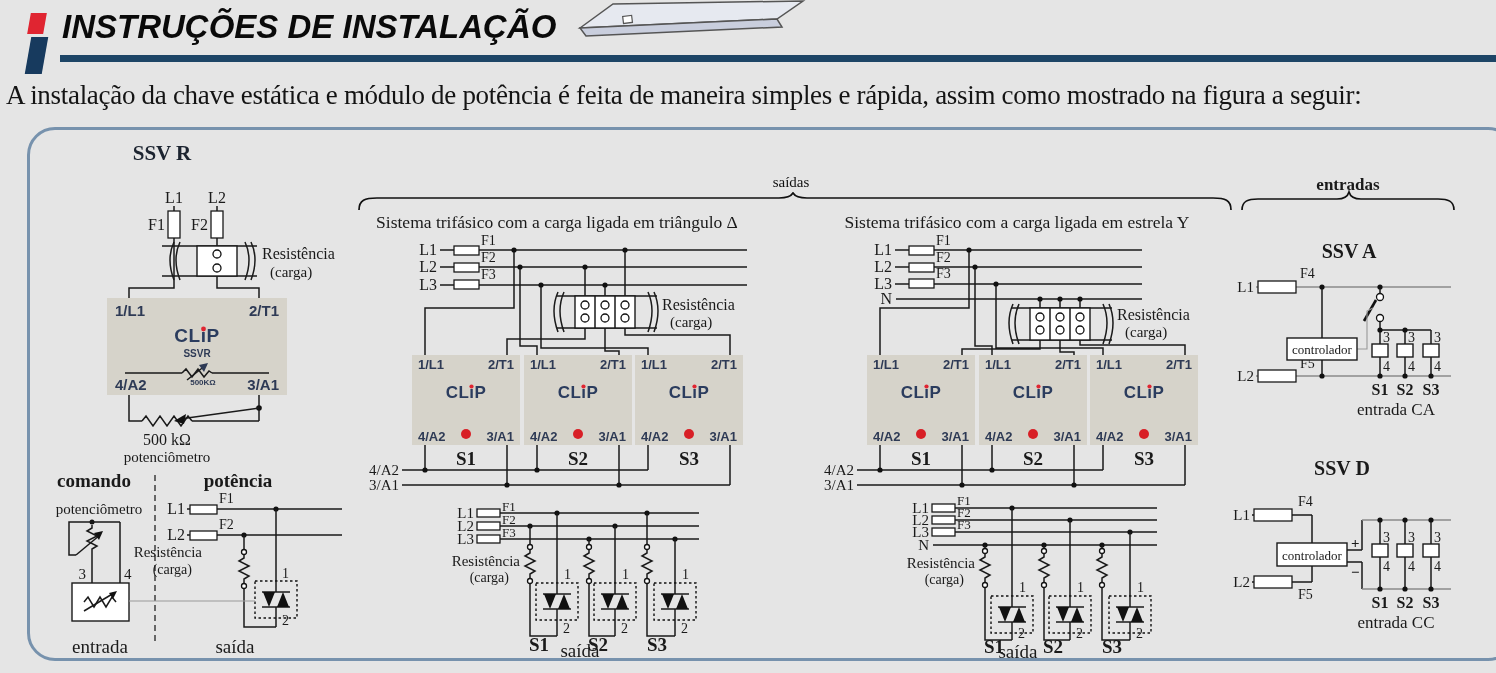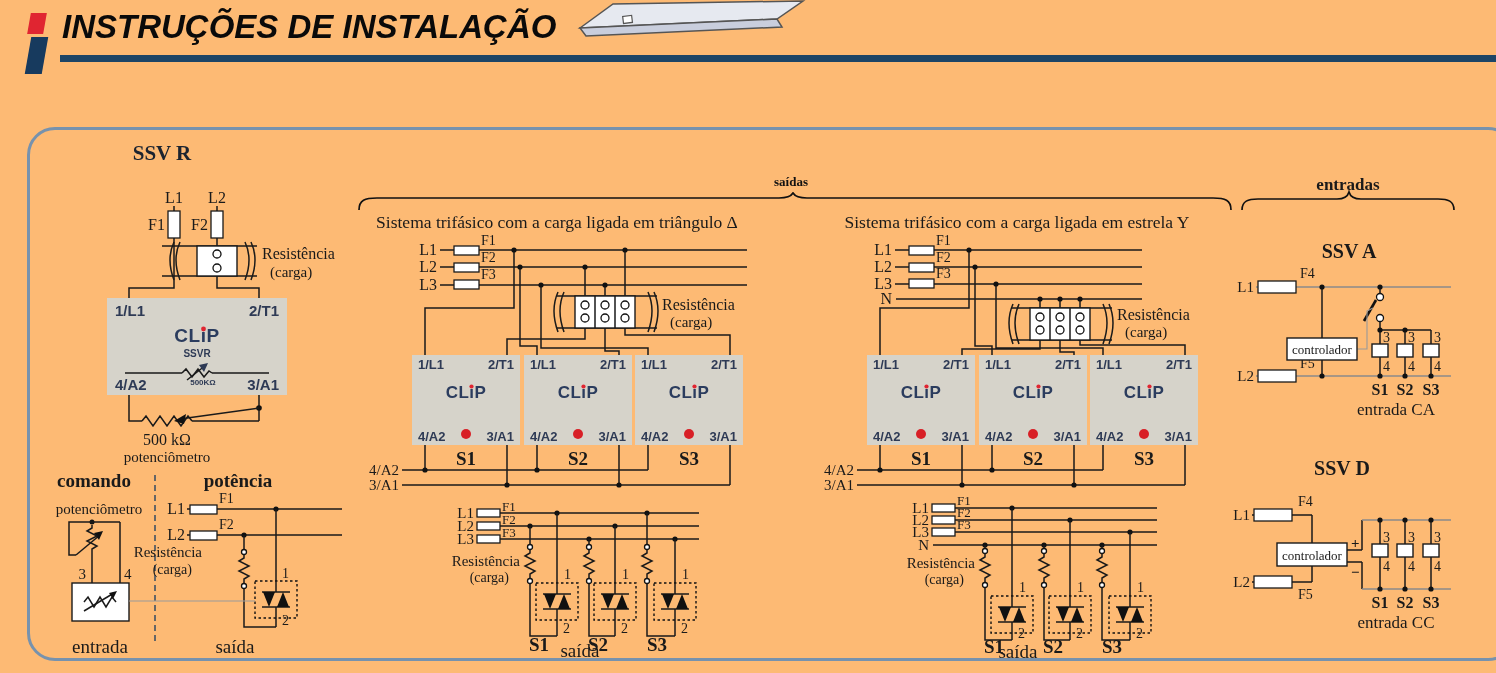--- a/index.html
+++ b/index.html
@@ -1,33 +1,33 @@
 <!DOCTYPE html>
 <html><head>
 <meta charset="utf-8">
 <style>
   html,body{margin:0;padding:0;background:#fff;}
-  #page{position:relative;width:1496px;height:673px;background:#fdba74;overflow:hidden;
+  #page{position:relative;width:1496px;height:673px;background:#e5e5e5;overflow:hidden;
         font-family:"Liberation Serif",serif;color:#111;}
   
   .mark-red{position:absolute;left:29px;top:13px;width:16px;height:21px;background:#e02531;transform:skewX(-10deg);}
   .mark-navy{position:absolute;left:28px;top:37px;width:17px;height:37px;background:#173a5e;transform:skewX(-10deg);}
   .doc-title{position:absolute;left:62px;top:8px;font-family:"Liberation Sans",sans-serif;
              font-weight:bold;font-style:italic;font-size:33px;letter-spacing:0px;color:#0a0a0a;white-space:nowrap;}
   .rule{position:absolute;left:60px;top:55px;width:1436px;height:7px;background:#1d4566;}
   .subtitle{position:absolute;left:6px;top:80px;width:1488px;font-size:27px;letter-spacing:-0.3px;color:#141414;white-space:nowrap;}
   .rail{position:absolute;left:565px;top:0px;}
   
   .panel{position:absolute;left:27px;top:127px;width:1452px;height:528px;
          border:3px solid #7792ad;border-radius:28px;padding-left:31px;}
   .abs{position:absolute;}
   .h1{font-weight:bold;font-size:21px;color:#1c2430;text-align:center;}
   .h2{font-size:19px;color:#2f3b52;text-align:center;}
   .ctr-title{font-weight:bold;font-size:23px;color:#1c2430;text-align:center;letter-spacing:1px;}
-  .brace-lbl{font-weight:bold;font-size:13px;color:#111;text-align:center;}
+  .brace-lbl{font-weight:normal;font-size:15px;color:#111;text-align:center;}
   
   svg text{font-family:"Liberation Serif",serif;fill:#1a1a1a;}
   .t13{font-size:13px;} .t14{font-size:14px;} .t15{font-size:15px;} .t16{font-size:16px;}
   .t17{font-size:17px;} .t19{font-size:19px;} .cap{font-size:17.5px;}
   .bold{font-weight:bold;}
   .mid{text-anchor:middle;} .end{text-anchor:end;}
   .term{font-family:"Liberation Sans",sans-serif;font-weight:bold;font-size:13px;fill:#2e3a55;}
   .term15{font-family:"Liberation Sans",sans-serif;font-weight:bold;font-size:15px;fill:#2e3a55;}
   .term10{font-family:"Liberation Sans",sans-serif;font-weight:bold;font-size:10px;fill:#2e3a55;}
   .term8{font-family:"Liberation Sans",sans-serif;font-weight:bold;font-size:8px;fill:#2e3a55;}
@@ -69,20 +69,21 @@
 
   <div class="mark-red"></div>
   <div class="mark-navy"></div>
   <div class="doc-title">INSTRUÇÕES DE INSTALAÇÃO</div>
   <svg class="rail" width="250" height="42">
     <polygon points="15,28 48,4 238,1 212,19" fill="#e6e9f0" stroke="#555" stroke-width="1.5"></polygon>
     <polygon points="15,28 212,19 217,27 21,36" fill="#c9cedd" stroke="#555" stroke-width="1.5"></polygon>
     <rect x="58" y="16" width="9" height="7" fill="#fff" stroke="#555" stroke-width="1.2" transform="rotate(-7 62 19)"></rect>
   </svg>
   <div class="rule"></div>
+  <div class="subtitle">A instalação da chave estática e módulo de potência é feita de maneira simples e rápida, assim como mostrado na figura a seguir:</div>
 
   <div class="panel">
 
     <div class="abs h1" style="left:32px;top:11px;width:200px;">SSV R</div>
     <div class="abs brace-lbl" style="left:711px;top:44px;width:100px;">saídas</div>
     <svg class="abs" style="left:325px;top:62px;" width="880" height="20">
       <path d="M 4,18 C 4,8 10,6 22,6 L 424,6 Q 435,6 438,1 Q 441,6 452,6 L 858,6 C 870,6 876,8 876,18" fill="none" stroke="#111" stroke-width="1.7"></path>
     </svg>
 
     <svg class="abs" style="left:40px;top:58px;" width="300" height="290">

